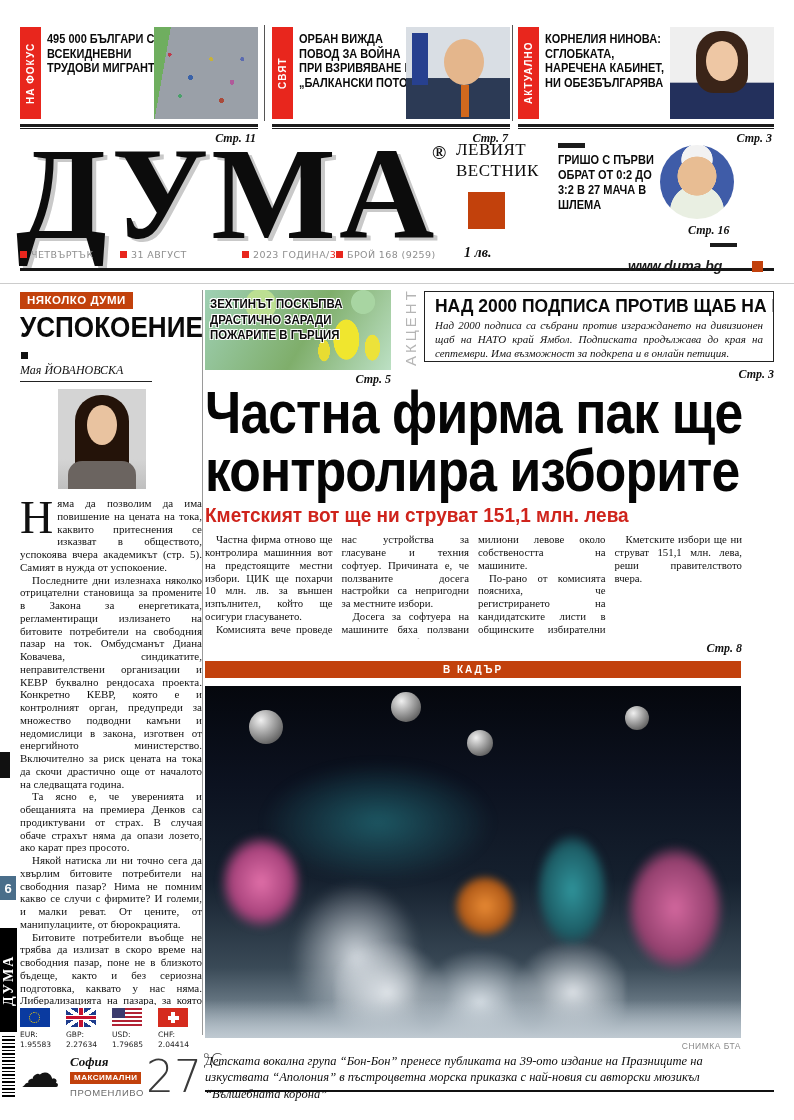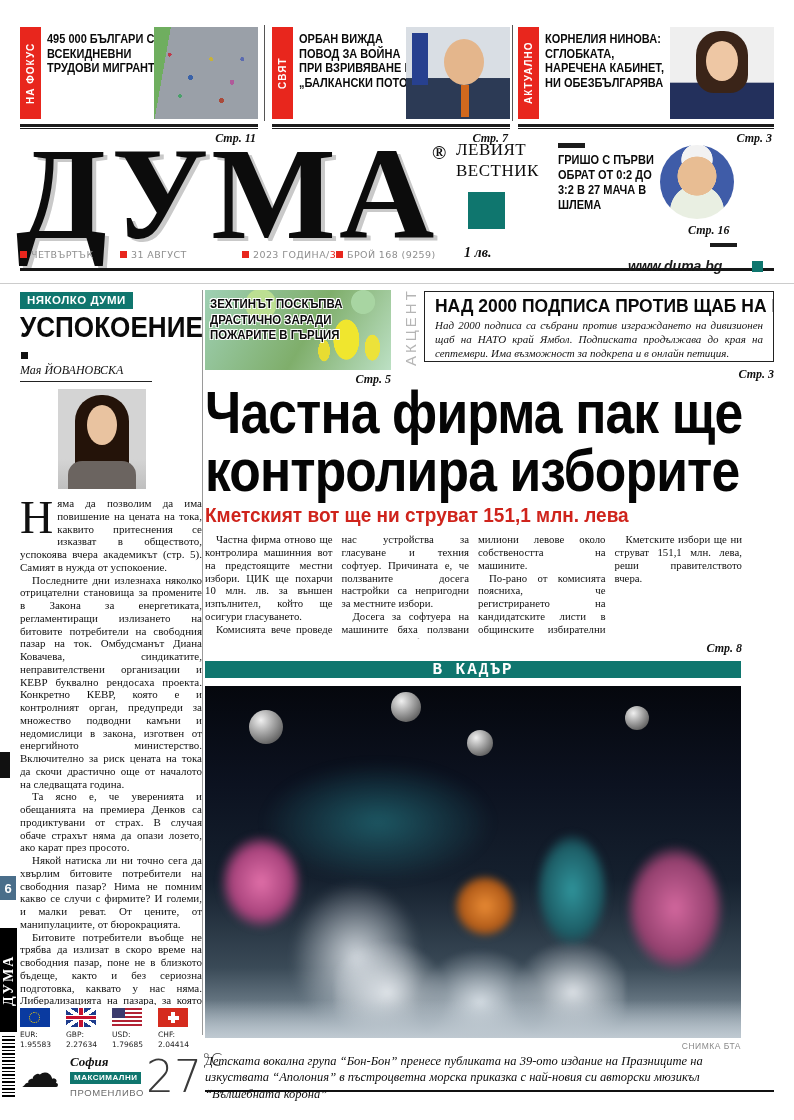--- a/index.html
+++ b/index.html
@@ -2,21 +2,21 @@
 <html><head>
 <meta charset="utf-8">
 <style>
   * { margin:0; padding:0; box-sizing:border-box; }
   html,body { background:#e9e9e9; }
   .page {
     position:relative; width:794px; height:1120px; margin:0 auto;
     background:#fff; overflow:hidden;
     font-family:"Liberation Serif", serif; color:#111;
   }
-  .red { background:#0f766e; }
+  .red { background:#c2410c; }
   
   .teaser { position:absolute; top:25px; height:120px; }
   .teaser .vlabel {
     position:absolute; left:0; top:2px; width:21px; height:92px; background:#e8261d;
   }
   .teaser .vlabel span {
     position:absolute; inset:0; display:flex; align-items:center; justify-content:center;
     writing-mode:vertical-rl; transform:rotate(180deg);
     color:#fff; font-family:"Liberation Sans",sans-serif; font-weight:bold;
     font-size:10px; letter-spacing:1px;
@@ -177,22 +177,22 @@
   .ms-sub { position:absolute; left:205px; top:504px; font-family:"Liberation Sans",sans-serif;
     font-weight:bold; font-size:20px; color:#cf241c; transform:scaleX(.95); transform-origin:left top; }
   .ms-cols { position:absolute; left:205px; top:533px; width:537px; height:106px; display:flex; gap:9px; overflow:hidden; }
   .ms-cols .col { flex:1; font-size:10.8px; line-height:1.19; text-align:justify; }
   .ms-cols p { text-indent:11px; }
   .ms-cols p.cont { text-indent:0; }
   .ms-page { position:absolute; left:205px; top:641px; width:537px; text-align:right; }
   
   .vk-bar { position:absolute; left:205px; top:661px; width:536px; height:17px;
     display:flex; align-items:center; justify-content:center; }
-  .vk-bar span { color:#fff; font-family:Liberation Mono, monospace; font-weight:bold;
-    font-size:16px; letter-spacing:2px; }
+  .vk-bar span { color:#fff; font-family:Liberation Sans, sans-serif; font-weight:bold;
+    font-size:10px; letter-spacing:2px; }
   .stage { position:absolute; left:205px; top:686px; width:536px; height:352px; overflow:hidden;
     background:linear-gradient(180deg,#05070d 0%,#0c1220 28%,#15202e 55%,#3a4a57 80%,#93a3ae 100%); }
   .stage .ball { position:absolute; border-radius:50%;
     background:radial-gradient(circle at 35% 30%, #f0f0f0, #8a8a8a 55%, #4a4a4a 90%); }
   .b1 { left:44px; top:24px; width:34px; height:34px; }
   .b2 { left:186px; top:6px; width:30px; height:30px; }
   .b3 { left:262px; top:44px; width:26px; height:26px; }
   .b4 { left:420px; top:20px; width:24px; height:24px; }
   .glow { position:absolute; left:58px; top:76px; width:230px; height:120px; border-radius:50%;
     background:radial-gradient(closest-side, rgba(40,140,150,.55), transparent); filter:blur(6px); }

